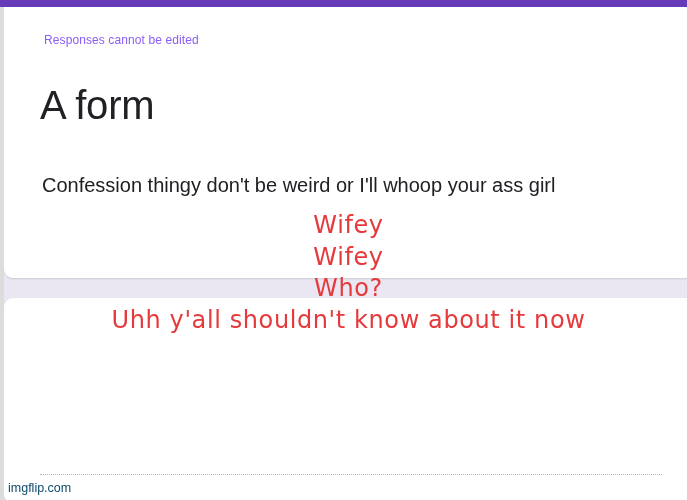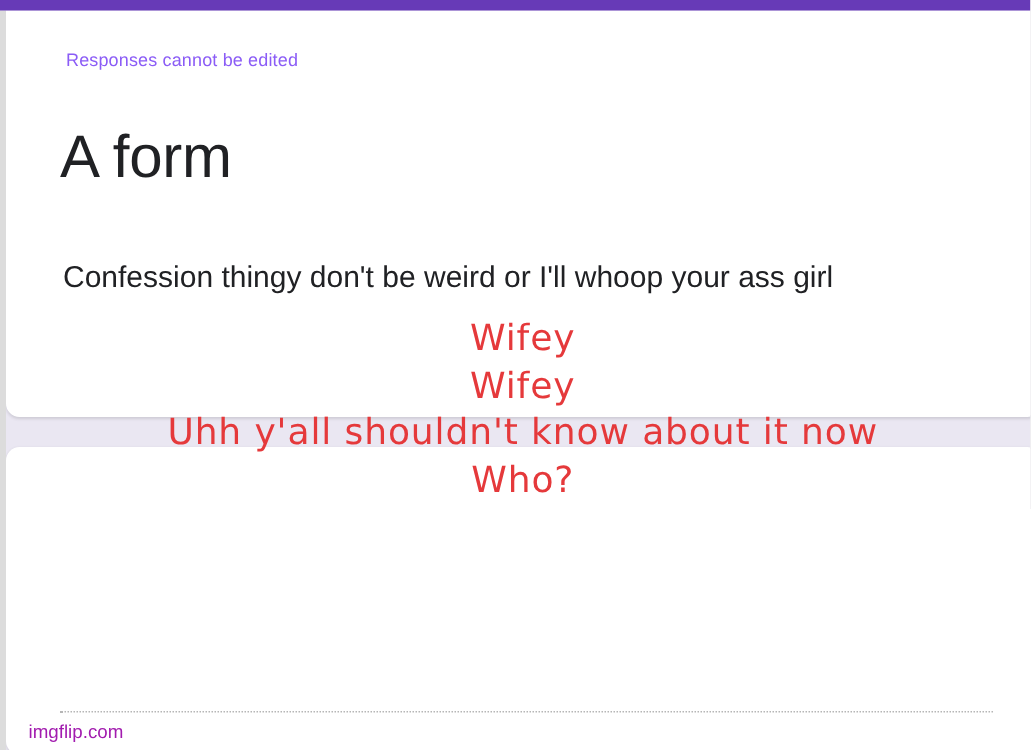--- a/index.html
+++ b/index.html
@@ -128,24 +128,24 @@
     font-weight: 400;
     font-size: 24px;
     line-height: 31.5px;
     letter-spacing: 0.6px;
     white-space: nowrap;
   }
 
   
   .watermark {
     position: absolute;
-    left: 19px;
+    left: 8px;
     top: 481px;
     font-size: 12.5px;
-    color: #a21caf;
+    color: #0c4a6e;
     z-index: 11;
     white-space: nowrap;
   }
 </style>
 </head>
 <body>
 
 <div id="screenshot">
 
   <div class="accent-bar"></div>
@@ -160,19 +160,19 @@
   <div class="card card-question">
     
     
   </div>
 
   <div class="answer-line"></div>
 
   <div class="caption-overlay">
     <span class="cap-line">Wifey</span>
     <span class="cap-line">Wifey</span>
+    <span class="cap-line">Who?</span>
     <span class="cap-line">Uhh y'all shouldn't know about it now</span>
-    <span class="cap-line">Who?</span>
   </div>
 
   <div class="watermark">imgflip.com</div>
 
 </div>
 
 </body></html>

